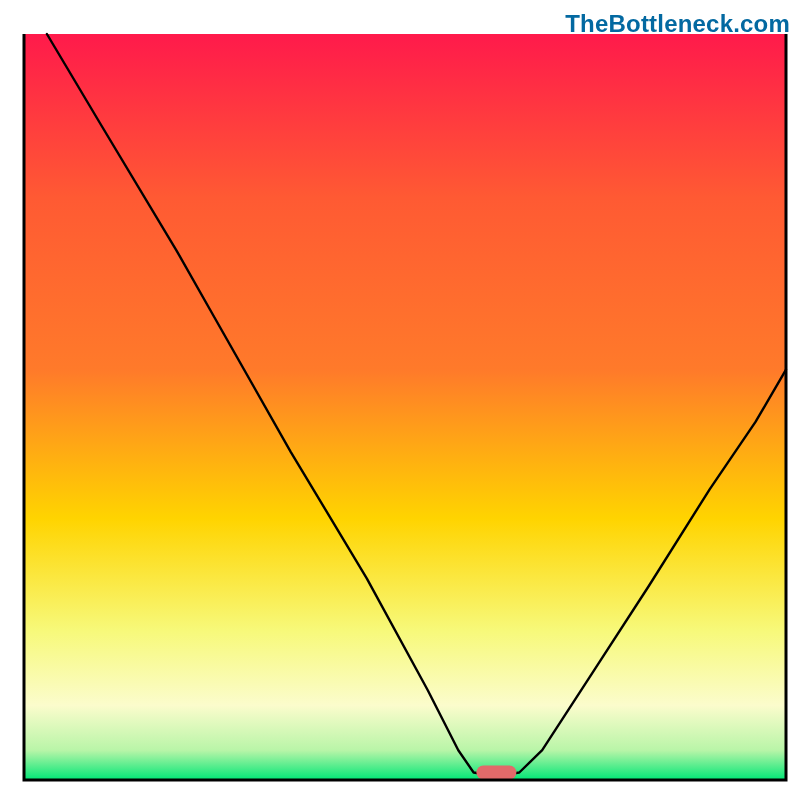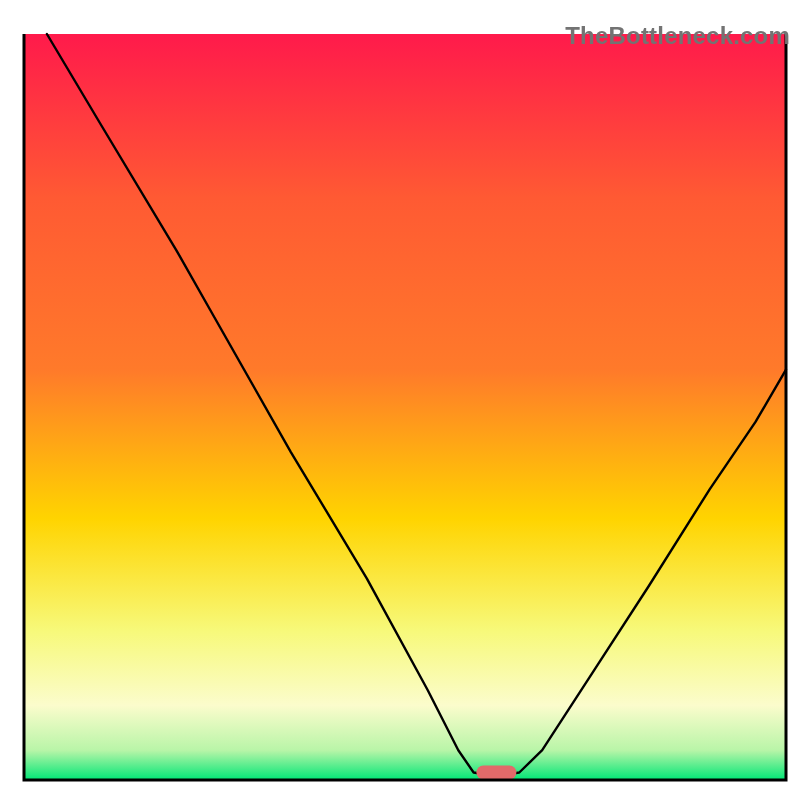--- a/index.html
+++ b/index.html
@@ -13,26 +13,26 @@
   .chart-container {
     position: relative;
     width: 800px;
     height: 800px;
   }
   svg {
     display: block;
   }
   .watermark {
     position: absolute;
-    top: 22px;
+    top: 10px;
     right: 10px;
     font-family: Arial, Helvetica, sans-serif;
     font-size: 24px;
     font-weight: 600;
-    color: #737373;
+    color: #0369a1;
     letter-spacing: 0.2px;
   }
 </style>
 </head>
 <body>
 
 <div class="chart-container">
   <svg id="chart-svg" width="800" height="800" viewBox="0 0 800 800">
     <defs>
       <linearGradient id="bg-grad" x1="0" y1="0" x2="0" y2="1">

